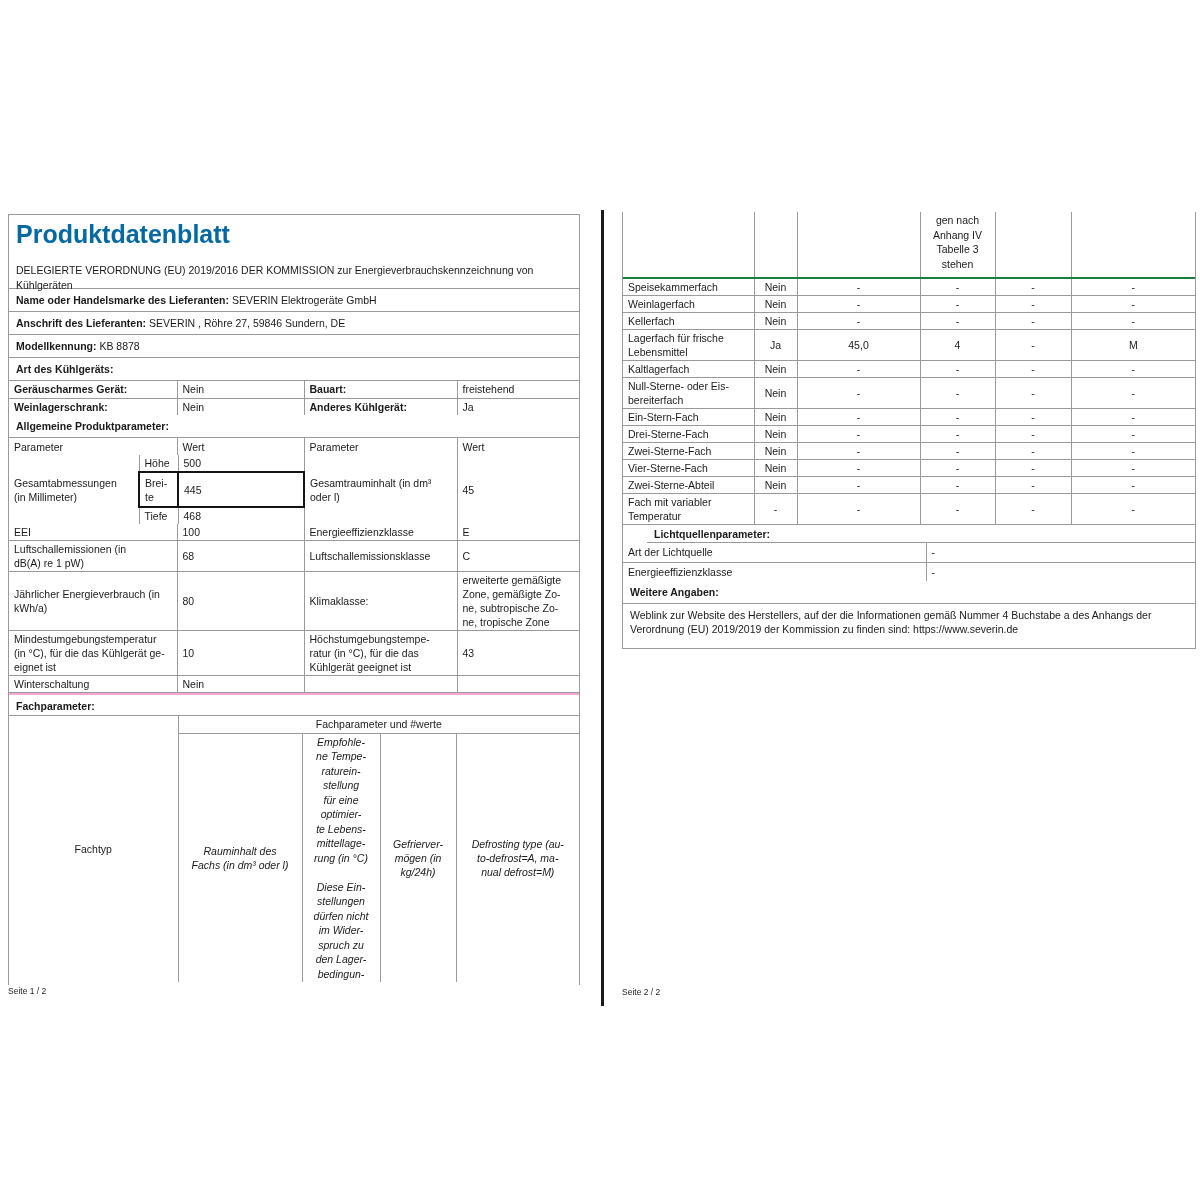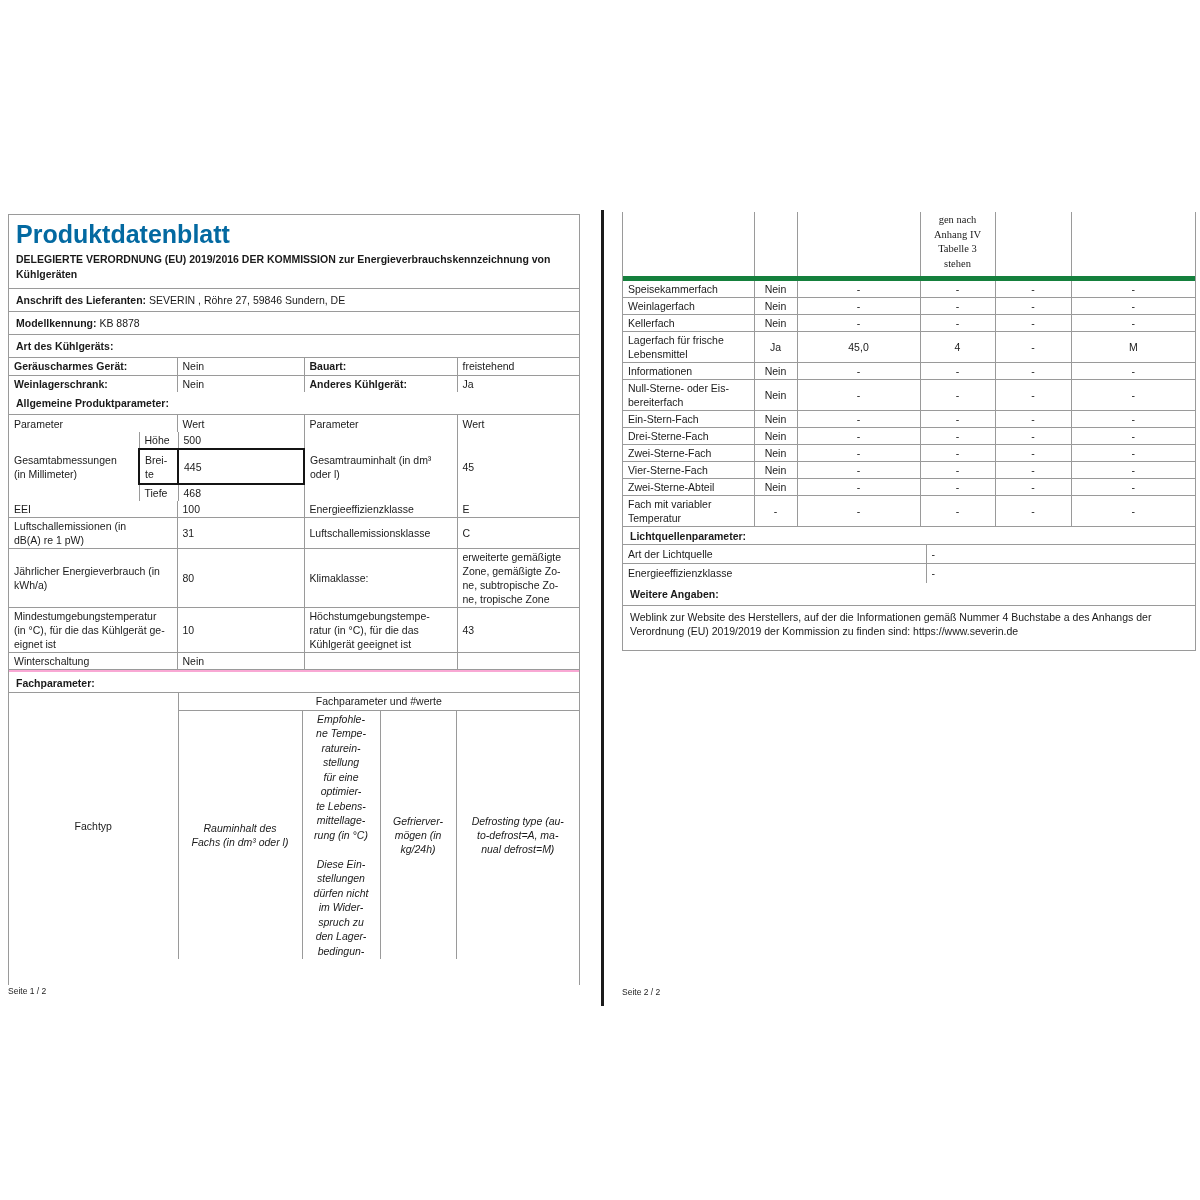--- a/index.html
+++ b/index.html
@@ -18,31 +18,31 @@
   .footer { position:absolute; font-size:8.5px; color:#222; text-align:left; }
   #footer1 { left:8px;   top:986px; width:570px; }
   #footer2 { left:622px; top:987px; width:574px; }
 
   
   .hrow { border-bottom:1px solid #9a9a9a; padding:4px 7px; font-size:10.5px; line-height:14px; }
   .row23 { height:23px; }
   .b { font-weight:bold; }
   .titleblock { border-bottom:1px solid #9a9a9a; padding:4px 7px 6px 7px; height:74px; }
   h1 { font-size:25px; line-height:30px; font-weight:bold; }
-  .subtitle { font-size:10.5px; line-height:15px; margin-top:3px; white-space:pre-line;font-weight:bold; }
+  .subtitle { font-size:10.5px; line-height:15px; margin-top:14px; white-space:pre-line; }
 
   
   table { border-collapse:collapse; table-layout:fixed; width:570px; border:hidden; }
   #page2 table { width:572px; }
   td { border:1px solid #9a9a9a; font-size:10.5px; line-height:14px; padding:1px 5px;
        vertical-align:middle; white-space:pre-line; overflow:visible; }
   .c { text-align:center; }
   .vtop { vertical-align:top; }
   .sel { border:2px solid #141414; }
-  .thick-bottom td { border-bottom:5px solid #15803d;font-family:Liberation Serif, serif; }
+  .thick-bottom td { border-bottom:2px solid #15803d; }
   .sec-top { border-top:2px solid #f9a8d4; }
   .nb { border-bottom:none; }
   .h17 td { height:17px; }
   .temphdr { line-height:14.5px; }
   .hdr66 td { height:66px; }
   .tall td { height:248px;font-style:italic; }
   .h19 td { height:19px; }
   .weblink-val { white-space:normal; }
 </style>
 </head>
@@ -52,20 +52,24 @@
 
   <div id="page1" class="page">
 
     <div class="titleblock">
       <h1 style="color: #0369a1;">Produktdatenblatt</h1>
       <div class="subtitle">DELEGIERTE VERORDNUNG (EU) 2019/2016 DER KOMMISSION zur Energieverbrauchskennzeichnung von
 Kühlgeräten</div>
     </div>
 
     <div class="hrow row23">
+      <span class="b">Name oder Handelsmarke des Lieferanten:</span>
+      <span>SEVERIN Elektrogeräte GmbH</span>
+    </div>
+    <div class="hrow row23">
       <span class="b">Anschrift des Lieferanten:</span>
       <span>SEVERIN , Röhre 27, 59846 Sundern, DE</span>
     </div>
     <div class="hrow row23">
       <span class="b">Modellkennung:</span>
       <span>KB 8878</span>
     </div>
 
     <div class="hrow row23 b">Art des Kühlgeräts:</div>
 
@@ -151,21 +155,21 @@
       <tbody>
           <tr>
             <td>EEI</td>
             <td>100</td>
             <td>Energieeffizienzklasse</td>
             <td>E</td>
           </tr>
           <tr>
             <td>Luftschallemissionen (in
 dB(A) re 1 pW)</td>
-            <td>31</td>
+            <td>68</td>
             <td>Luftschallemissionsklasse</td>
             <td>C</td>
           </tr>
           <tr>
             <td>Jährlicher Energieverbrauch (in
 kWh/a)</td>
             <td>80</td>
             <td>Klimaklasse:</td>
             <td>erweiterte gemäßigte
 Zone, gemäßigte Zo-
@@ -291,21 +295,21 @@
           <tr>
             <td>Lagerfach für frische
 Lebensmittel</td>
             <td class="c">Ja</td>
             <td class="c">45,0</td>
             <td class="c">4</td>
             <td class="c">-</td>
             <td class="c">M</td>
           </tr>
           <tr>
-            <td>Informationen</td>
+            <td>Kaltlagerfach</td>
             <td class="c">Nein</td>
             <td class="c">-</td>
             <td class="c">-</td>
             <td class="c">-</td>
             <td class="c">-</td>
           </tr>
           <tr>
             <td>Null-Sterne- oder Eis-
 bereiterfach</td>
             <td class="c">Nein</td>
@@ -359,21 +363,21 @@
 Temperatur</td>
             <td class="c">-</td>
             <td class="c">-</td>
             <td class="c">-</td>
             <td class="c">-</td>
             <td class="c">-</td>
           </tr>
         </tbody>
     </table>
 
-    <div class="hrow b" style="height:18px; padding-top:2px;">Lichtquellenparameter:</div>
+    <div class="hrow b" style="height:18px; padding-top:2px;margin-left:24px;">Lichtquellenparameter:</div>
 
     <table>
       <colgroup>
           <col style="width:303px">
           <col style="width:269px">
         </colgroup>
       <tbody class="h19">
           <tr>
             <td>Art der Lichtquelle</td>
             <td>-</td>

